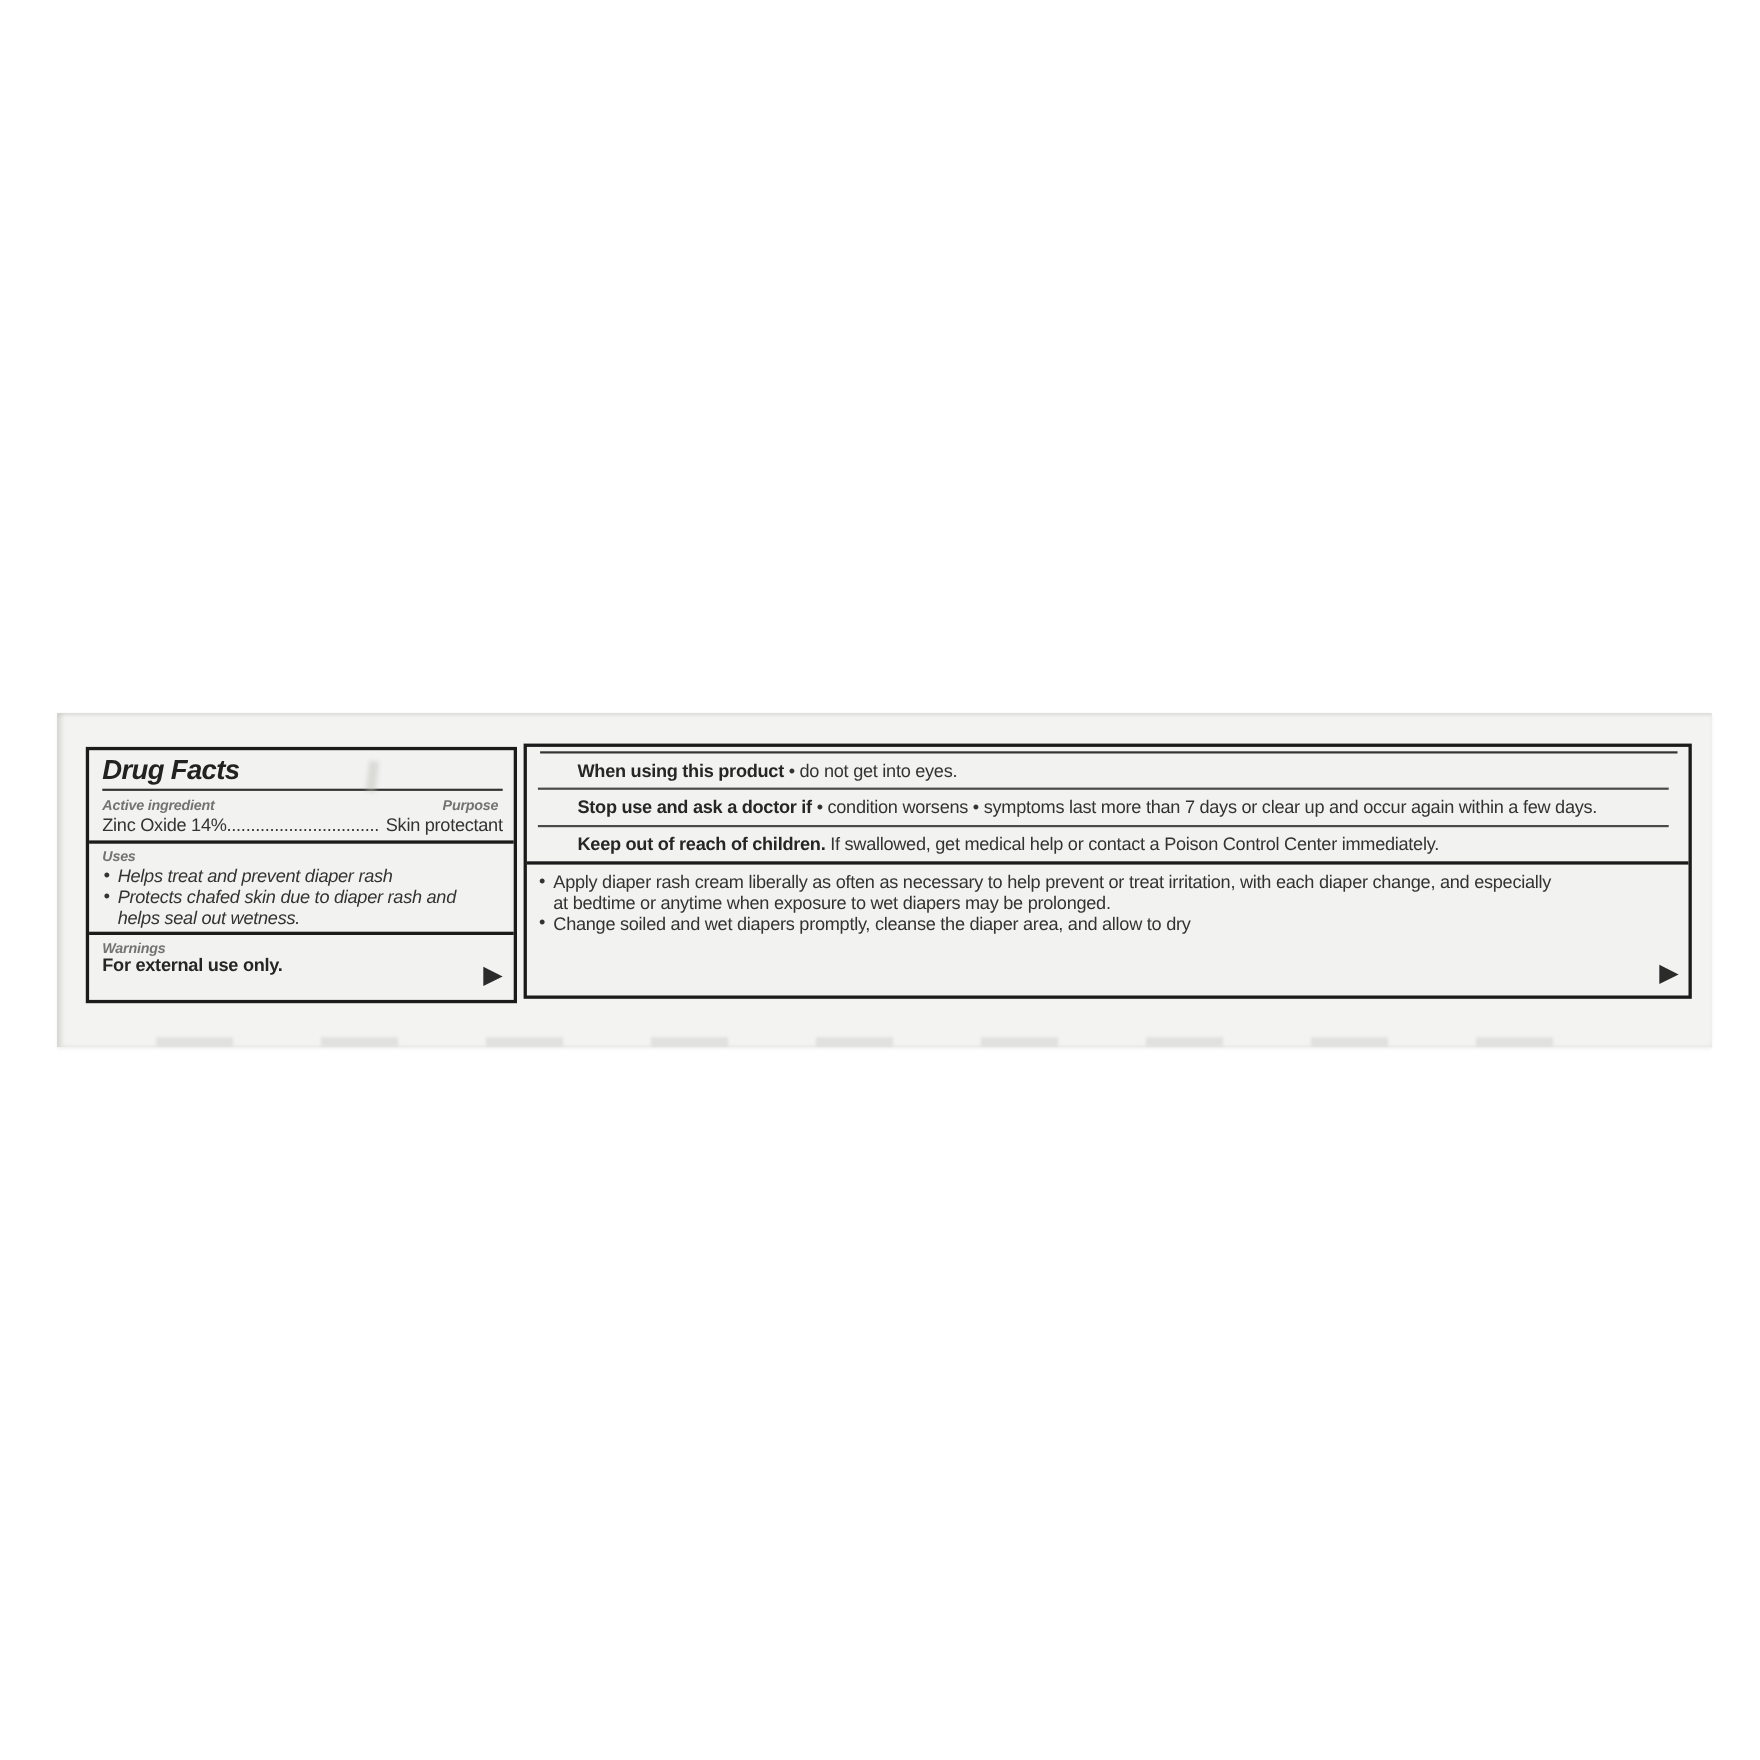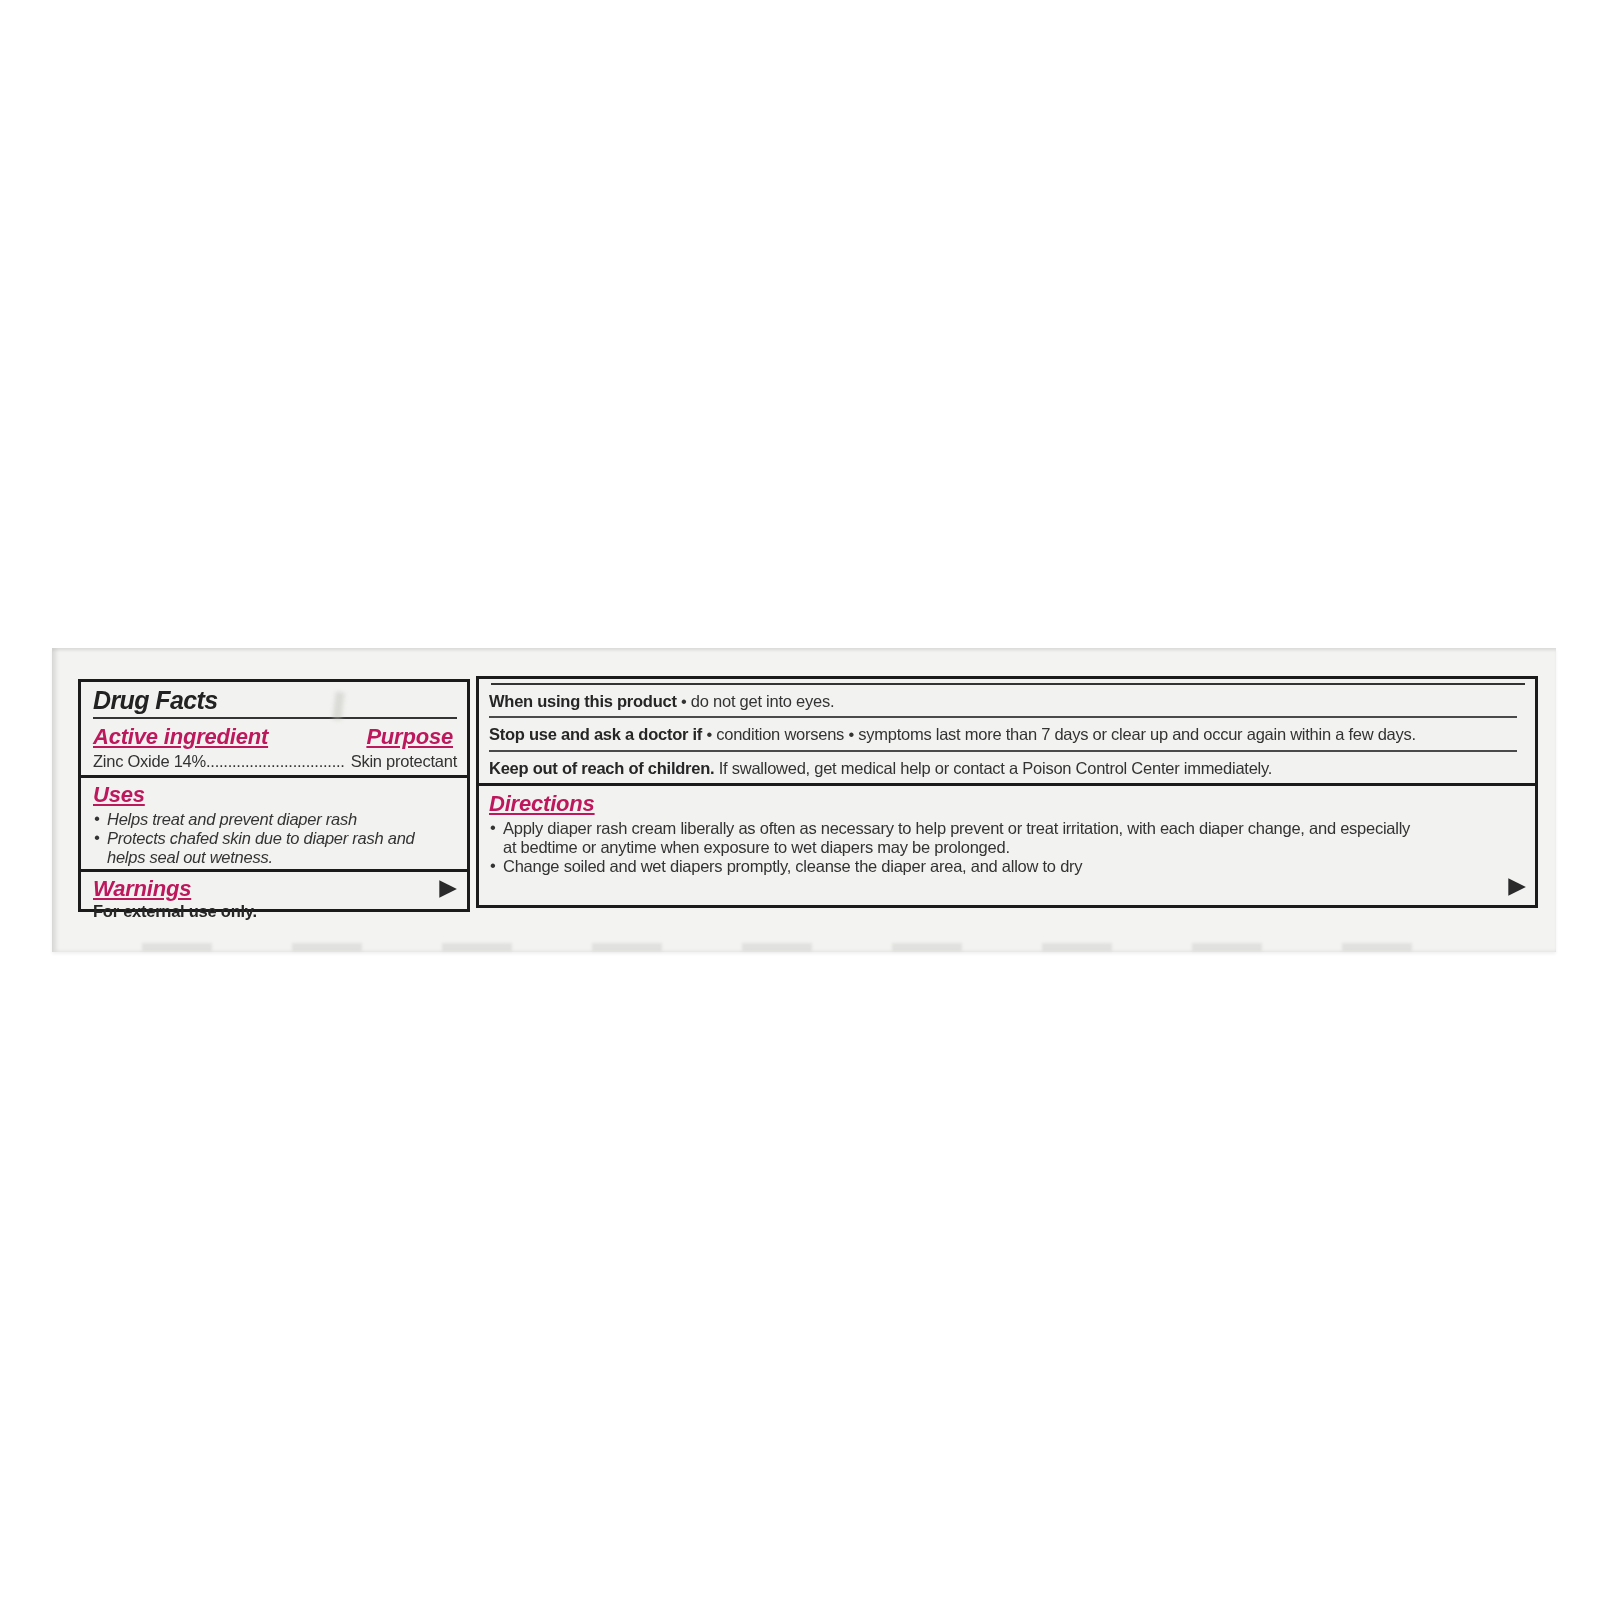--- a/index.html
+++ b/index.html
@@ -21,21 +21,21 @@
   .panel-left  { left:26px;  top:31px; width:392px;  height:233px; }
   .panel-right { left:424px; top:28px; width:1062px; height:232px; }
 
   .df-title {
     font-style:italic; font-weight:bold; font-size:25px; letter-spacing:-0.6px;
     color:#222; padding:5px 12px 0 12px; line-height:1.05; white-space:nowrap;
   }
   .df-title .cont { font-style:normal; font-weight:normal; font-size:22px; letter-spacing:-0.3px; color:#2d2d2d; }
   .title-rule { height:2px; background:#343434; margin:4px 10px 0 12px; }
 
-  .sec-head { font-style:italic; font-weight:bold; font-size:22px; letter-spacing:-0.2px; color:#be185d;text-decoration:underline; }
+  .sec-head { font-style:italic; font-weight:bold; font-size:13px; letter-spacing:-0.2px; color:#737373; }
   .body-txt { font-size:16.5px; letter-spacing:-0.25px; line-height:1.12; color:#333; }
   .bold     { font-weight:bold; color:#262626; }
 
   .divider { height:3px; background:#1b1b1b; }
   .rule-thin { height:2px; background:#4a4a4a; margin:0 18px 0 10px; }
 
   
   .ai-labels { display:flex; justify-content:space-between; padding:5px 14px 0 12px; }
   .ai-values { display:flex; justify-content:space-between; padding:2px 10px 4px 12px; align-items:baseline; }
   .leader { flex:1 1 auto; white-space:nowrap; overflow:hidden; margin-right:6px; }
@@ -49,21 +49,21 @@
   .dir-bullets  li { max-width:912px; }
 
   .arrow {
     position:absolute; font-size:23px; color:#2b2b2b; line-height:1;
     font-family:"DejaVu Sans", sans-serif;
   }
   .arrow-left  { right:10px; bottom:10px; }
   .arrow-right { right:9px;  bottom:8px; }
 
   
-  .stmt { padding:7px 10px 6px 10px; }
+  .stmt { padding:7px 10px 6px 10px;margin-left:36px; }
   .dir-block { padding:5px 8px 0 10px; position:relative; }
 
   
   .smudge {
     position:absolute; left:253px; top:10px; width:9px; height:28px;
     background:#bdbdb8; opacity:.45; filter:blur(2px); transform:rotate(7deg);
   }
   .ghost-row {
     position:absolute; left:90px; right:130px; bottom:1px; height:8px; opacity:.5;
     background:repeating-linear-gradient(90deg,
@@ -129,21 +129,20 @@
     <div class="rule-thin"></div>
 
     <div class="stmt body-txt">
       <span class="bold">Keep out of reach of children.</span>
       <span>If swallowed, get medical help or contact a Poison Control Center immediately.</span>
     </div>
 
     <div class="divider"></div>
 
     <div class="dir-block">
-      <div class="sec-head">Directions</div>
       <ul class="bullets dir-bullets body-txt">
         <li>Apply diaper rash cream liberally as often as necessary to help prevent or treat irritation, with each diaper change, and especially at bedtime or anytime when exposure to wet diapers may be prolonged.</li>
         <li>Change soiled and wet diapers promptly, cleanse the diaper area, and allow to dry</li>
       </ul>
     </div>
     <span class="arrow arrow-right">▶</span>
   </div>
 
   <div class="ghost-row"></div>
 </div>

